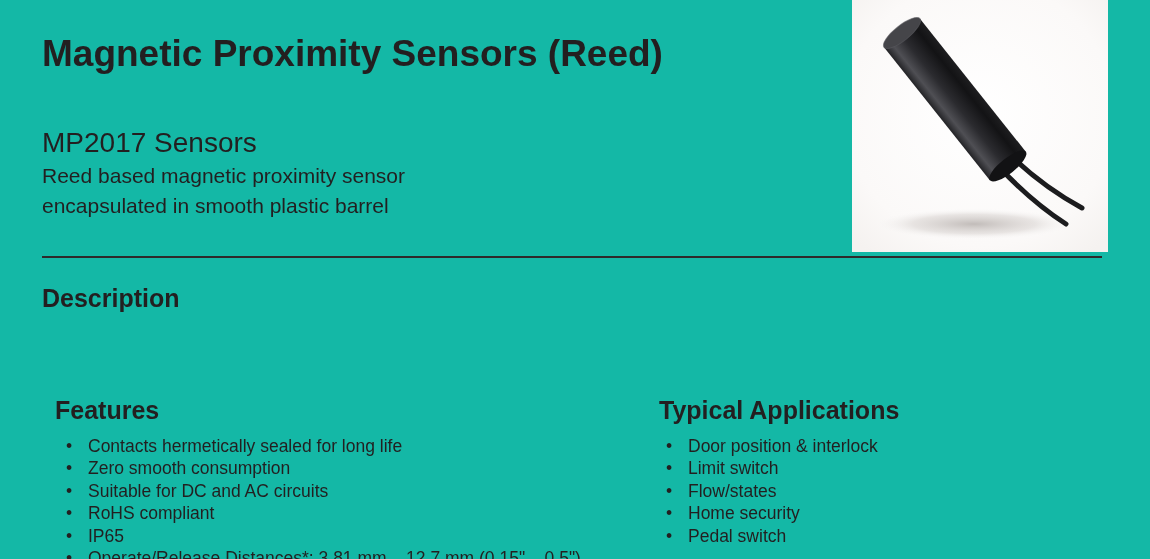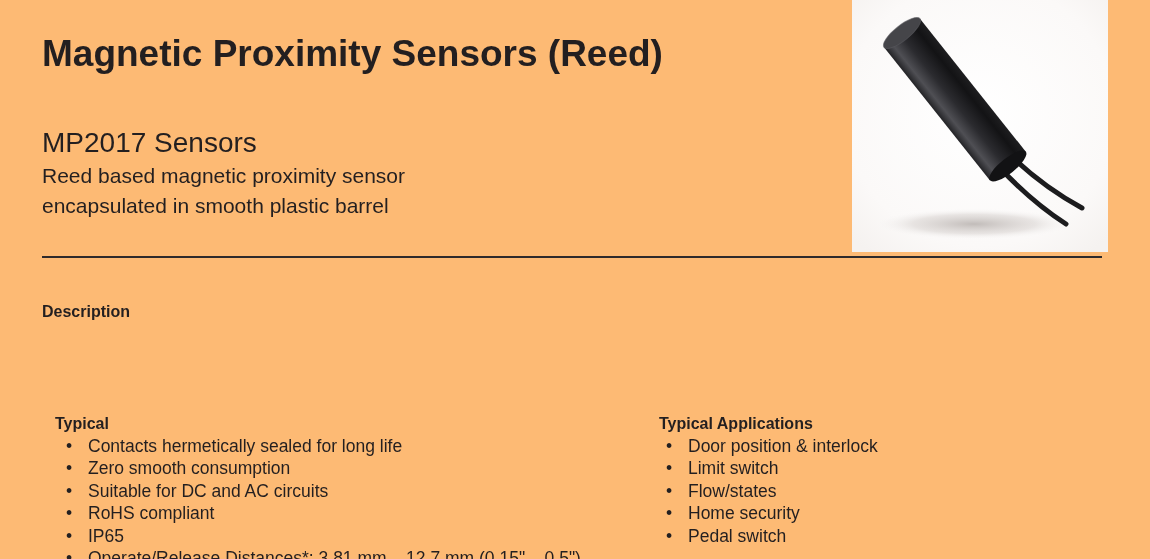--- a/index.html
+++ b/index.html
@@ -1,21 +1,21 @@
 <!DOCTYPE html>
 <html><head>
 <meta charset="utf-8">
 <style>
   html, body { margin: 0; padding: 0; background: #ffffff; }
   #page {
     position: relative;
     width: 1150px;
     height: 559px;
     overflow: hidden;
-    background: #fdba74;
+    background: #14b8a6;
     font-family: "Liberation Sans", sans-serif;
     color: #231f20;
   }
   #page * { box-sizing: border-box; }
   h1, h2, h3, p, ul { margin: 0; padding: 0; }
   .abs { position: absolute; }
 
   .doc-title {
     left: 42px; top: 33px;
     font-size: 37px; font-weight: bold; line-height: 42px;
@@ -34,23 +34,22 @@
     left: 42px; top: 161px;
     font-size: 21px; line-height: 30px;
     white-space: nowrap;
   }
   .rule {
     left: 42px; top: 256px;
     width: 1060px; height: 2px;
     background: #2e2a2b;
   }
   .section-heading {
-    font-size: 16px; font-weight: bold; line-height: 24px;
+    font-size: 25px; font-weight: bold; line-height: 24px;
     white-space: nowrap;
-    margin-top: 14px;
   }
   .desc-heading { left: 42px; top: 286px; }
   .desc-body {
     left: 42px; top: 324px; width: 1045px;
     font-size: 17.5px; line-height: 23px;
     white-space: pre-wrap;
   }
   .features-heading { left: 55px; top: 398px; }
   .apps-heading { left: 659px; top: 398px; }
   ul.bullets {
@@ -109,21 +108,21 @@
   <div class="abs product-subtitle">
     <div>Reed based magnetic proximity sensor</div>
     <div>encapsulated in smooth plastic barrel</div>
   </div>
 
   <div class="abs rule"></div>
 
   <h3 class="abs section-heading desc-heading">Description</h3>
 
 
-  <h3 class="abs section-heading features-heading">Typical</h3>
+  <h3 class="abs section-heading features-heading">Features</h3>
 
   <ul class="abs bullets features-list">
 
       <li class="bullet-item">
         <span class="bullet">•</span>
         <span class="bullet-text">Contacts hermetically sealed for long life</span>
       </li>
 
       <li class="bullet-item">
         <span class="bullet">•</span>

